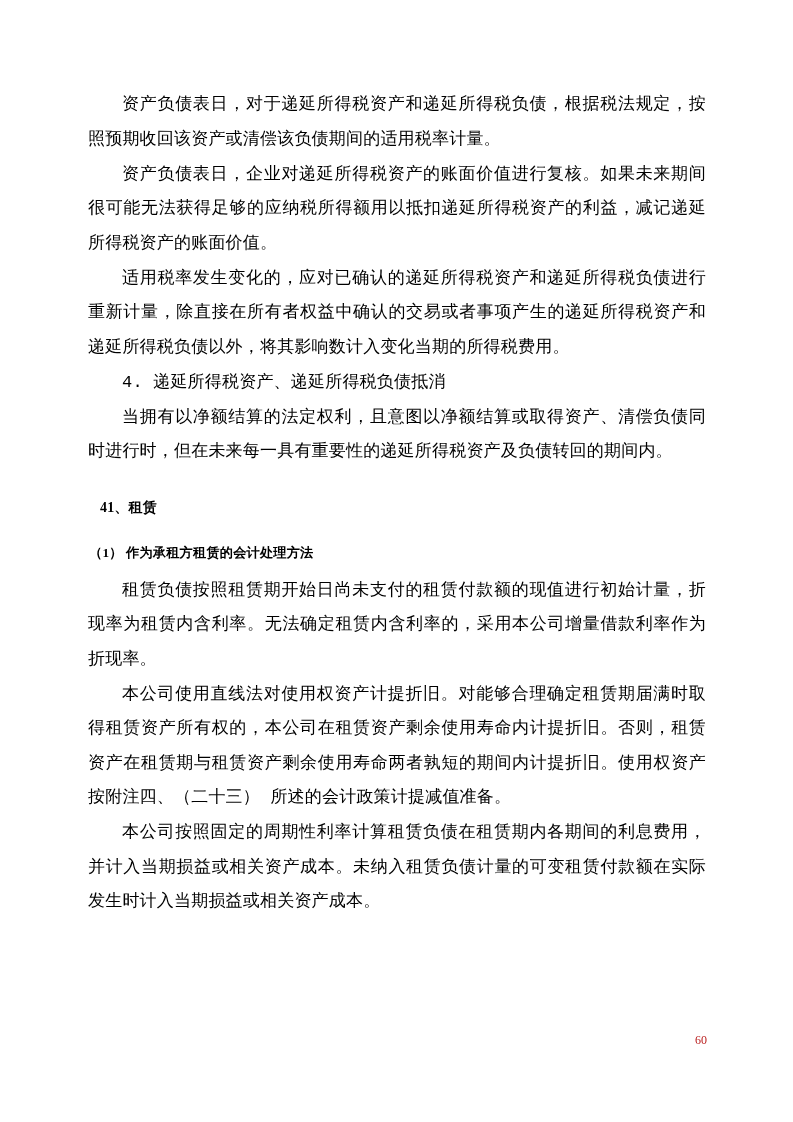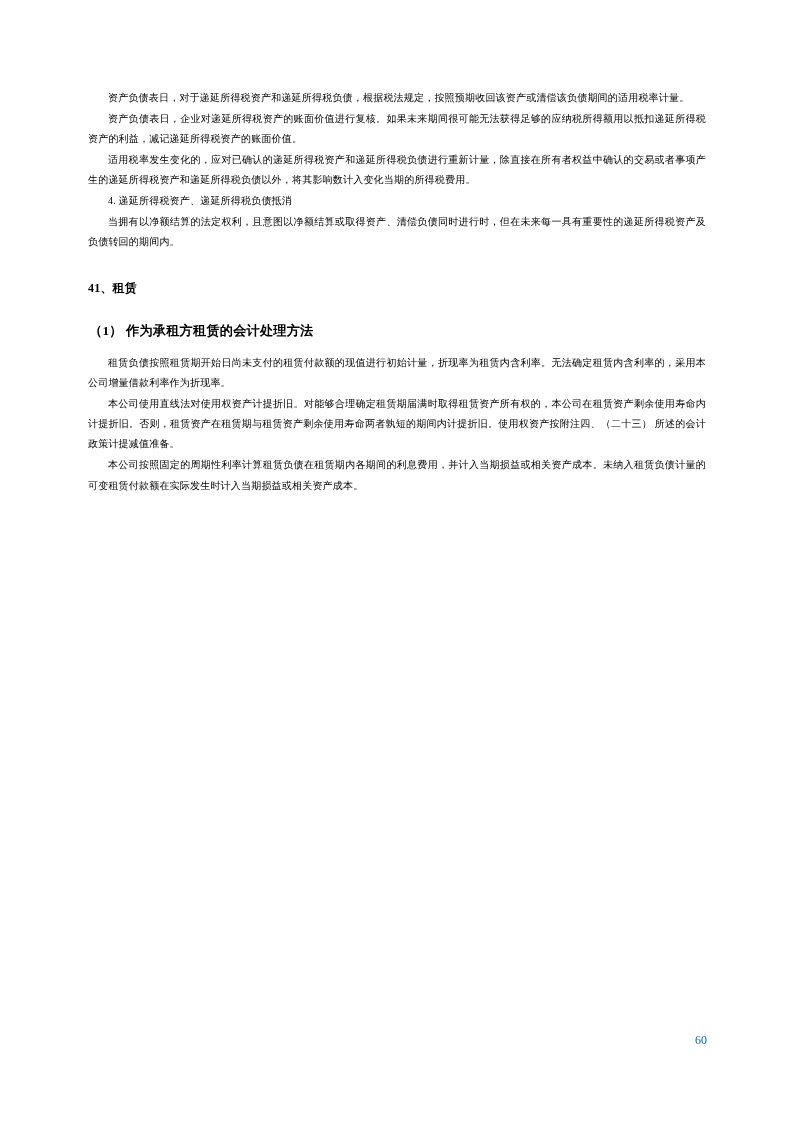--- a/index.html
+++ b/index.html
@@ -18,51 +18,52 @@
     color: #000000;
     overflow: hidden;
   }
   .content {
     position: absolute;
     left: 88px;
     top: 88px;
     width: 618px;
   }
   p.body {
-    font-size: 10px;
+    font-size: 17px;
     line-height: 2.03;
     margin: 0 0 0.5px 0;
     text-align: justify;
     text-justify: inter-ideograph;
     text-indent: 2em;
     letter-spacing: 0.2px;
+    font-family: Liberation Mono, monospace;
   }
   h2.section {
-    font-size: 12px;
+    font-size: 14px;
     font-weight: bold;
-    margin: 24px 0 6px 0;
+    margin: 24px 0 6px 12px;
     line-height: 2.0;
     text-indent: 0;
     letter-spacing: 0.2px;
   }
   h3.subsection {
     font-size: 13.2px;
     font-weight: bold;
     margin: 18px 0 8px 1px;
     line-height: 2.0;
     text-indent: 0;
     letter-spacing: 0.2px;
   }
   .pagenum {
     position: absolute;
     right: 86px;
     bottom: 74px;
     font-size: 12px;
     font-family: "Liberation Serif", "DejaVu Serif", serif;
-    color: #0369a1;
+    color: #b91c1c;
   }
 </style>
 </head>
 <body>
 
 <div class="page">
   <div class="content">
 
     <p class="body">资产负债表日，对于递延所得税资产和递延所得税负债，根据税法规定，按照预期收回该资产或清偿该负债期间的适用税率计量。</p>
     <p class="body">资产负债表日，企业对递延所得税资产的账面价值进行复核。如果未来期间很可能无法获得足够的应纳税所得额用以抵扣递延所得税资产的利益，减记递延所得税资产的账面价值。</p>

